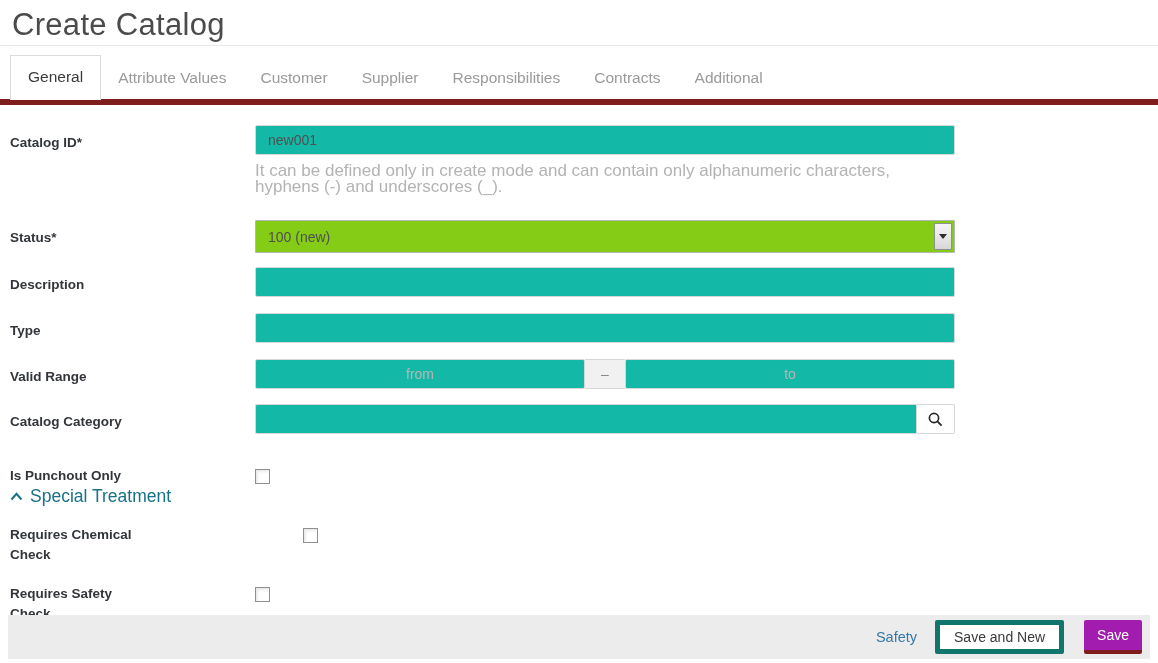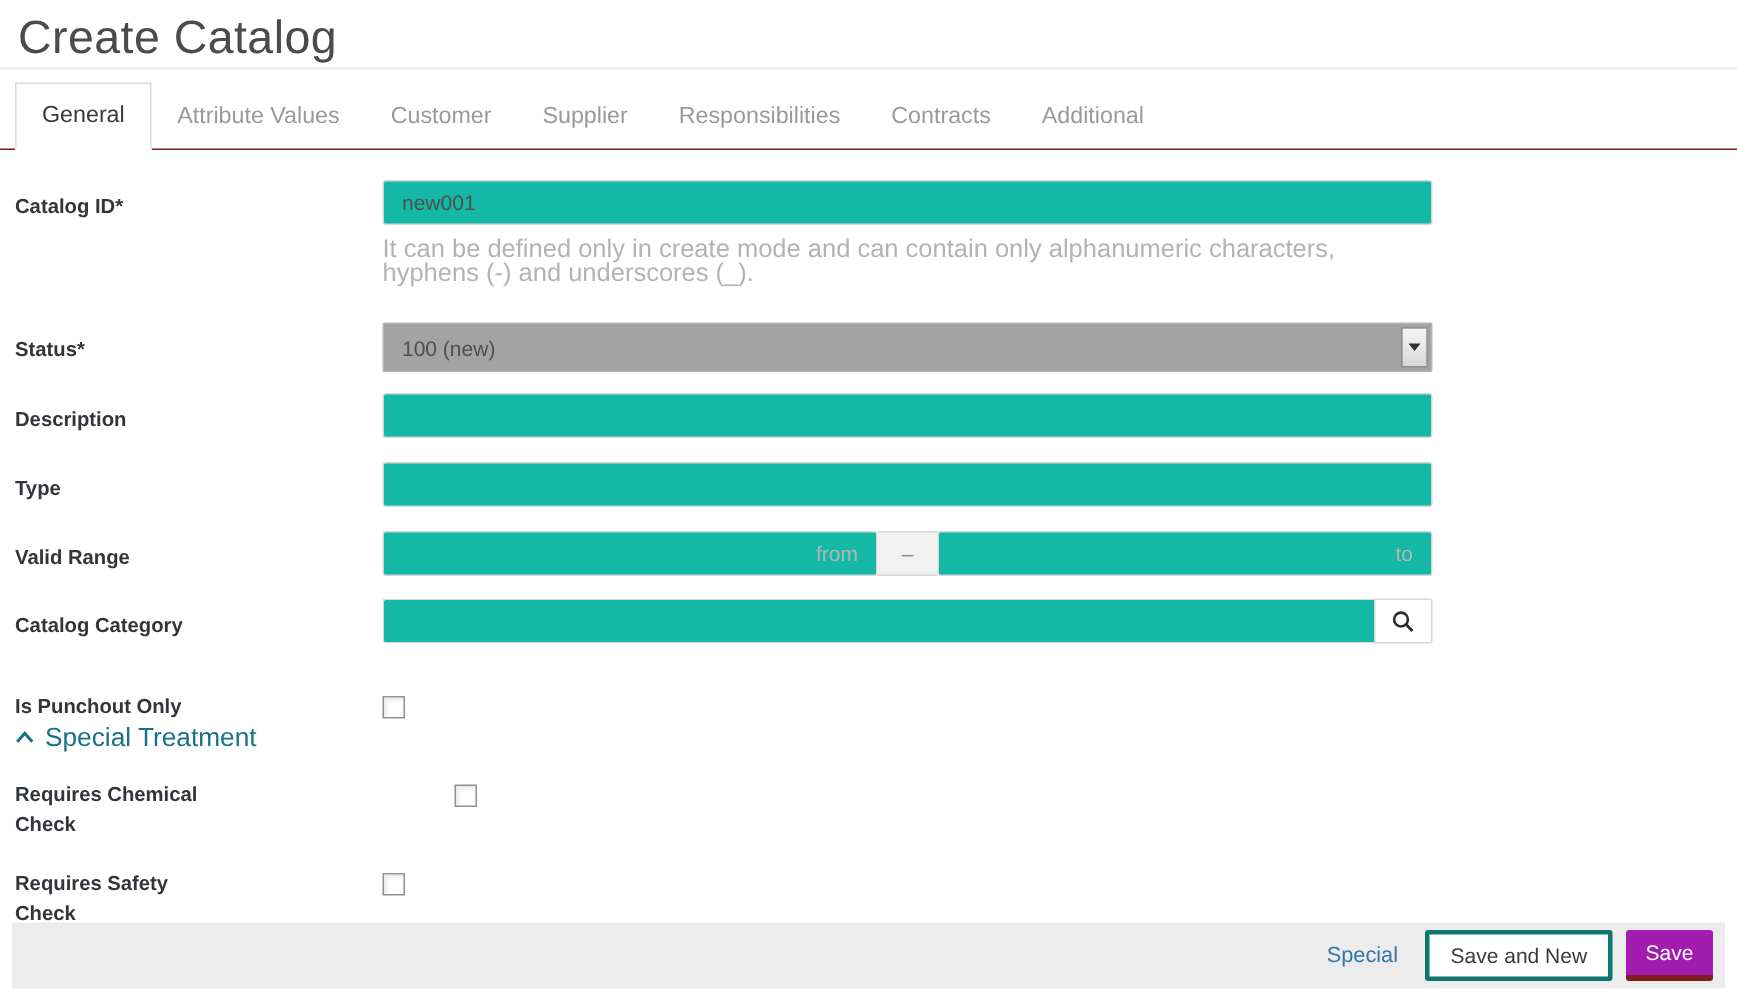--- a/index.html
+++ b/index.html
@@ -15,21 +15,21 @@
   .page-title {
     font-size:31px; font-weight:300; color:#4b4b4b;
     margin:7px 0 0 2px; letter-spacing:.3px; line-height:36px;
   }
   .title-rule { border-bottom:1px solid #e8e8e8; margin:2px -10px 0 -10px; }
 
   
   .tabs {
     display:flex; align-items:flex-end;
     margin:9px -10px 0 -10px; padding-left:10px;
-    border-bottom:1px solid #7f1d1d;
+    border-bottom:6px solid #7f1d1d;
   }
   .tab {
     font-size:15.5px; color:#9a9a9a; padding:12px 17px 13px 17px;
     margin-bottom:-1px; cursor:pointer; white-space:nowrap;
   }
   .tab.active {
     color:#3a3a3a; background:#fff;
     border:1px solid #dcdcdc; border-bottom:1px solid #fff;
   }
 
@@ -52,39 +52,39 @@
   }
   input.text::placeholder { color:#b6b6b6; opacity:1; }
   input.center { text-align:center; }
 
   .help-text { margin-top:8px; font-size:17px; color:#b3b3b3; line-height:16px; }
   .row.status-row { margin-top:25px; }
 
   
   .select-box {
     position:relative; width:100%; height:33px;
-    border:1px solid #b4b6ba; background:#a3a3a3; border-radius:1px;
+    border:1px solid #b4b6ba; background:#84cc16; border-radius:1px;
     display:flex; align-items:center; padding:0 24px 0 12px;
     font-size:14px; color:#4f4f4f; cursor:pointer;
   }
   .select-arrow-btn {
     position:absolute; top:2px; right:2px; bottom:2px; width:18px;
     background:linear-gradient(180deg,#f4f4f4 0%,#e9e9e9 45%,#d7d7d7 100%);
     border:1px solid #8f9092; border-radius:1px;
     display:flex; align-items:center; justify-content:center;
   }
   .tri-down {
     width:0; height:0;
     border-left:4px solid transparent; border-right:4px solid transparent;
     border-top:5px solid #2e2e2e;
   }
 
   
   .range { display:flex; width:100%; }
-  .range input.text { flex:1;text-align:right; }
+  .range input.text { flex:1; }
   .range-dash {
     flex:0 0 40px; height:30px; background:#f1f1f1;
     border-top:1px solid #d7d7d7; border-bottom:1px solid #d7d7d7;
     display:flex; align-items:center; justify-content:center;
     color:#8a8a8a; font-size:14px;
   }
 
   
   .search-field { display:flex; width:100%; }
   .search-field input.text { flex:1; border-right:none; border-radius:2px 0 0 2px; }
@@ -116,21 +116,21 @@
     justify-content:flex-end; padding-right:8px;
   }
   .cancel-link {
     font-size:14.5px; color:#3477a6; margin-right:18px; cursor:pointer; text-decoration:none;
   }
   .btn {
     height:34px; font-size:14px; border-radius:2px; cursor:pointer;
     font-family:"Liberation Sans", sans-serif;
   }
   .btn-secondary {
-    background:#fff; border:3px solid #0f766e; color:#3a3a3a; padding:0 14px; margin-right:9px;
+    background:#fff; border:5px solid #0f766e; color:#3a3a3a; padding:0 14px; margin-right:20px;
   }
   .btn-primary {
     background:#a21caf; border:none; border-bottom:4px solid #7f1d1d;
     color:#fff; padding:0 13px;
   }
 </style>
 </head>
 <body>
 
 <div class="page">
@@ -253,16 +253,16 @@
       </div>
       <div class="field-col">
         <div class="checkbox"></div>
       </div>
     </div>
 
   </div>
 </div>
 
 <div class="footer">
-  <a class="cancel-link" href="#">Special</a>
+  <a class="cancel-link" href="#">Safety</a>
   <button class="btn btn-secondary">Save and New</button>
   <button class="btn btn-primary">Save</button>
 </div>
 
 </body></html>

